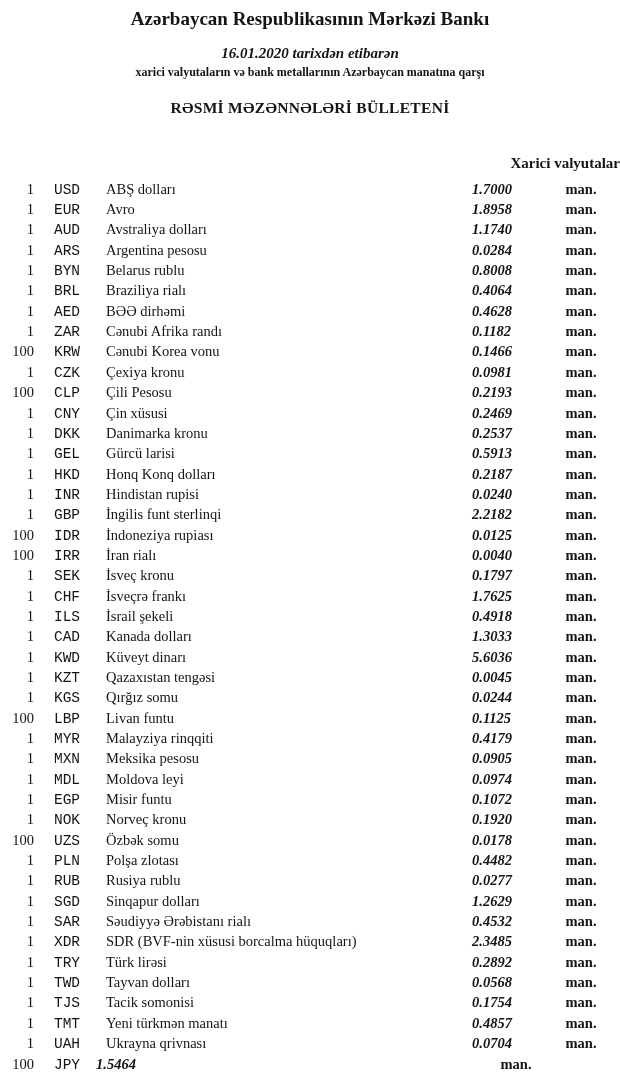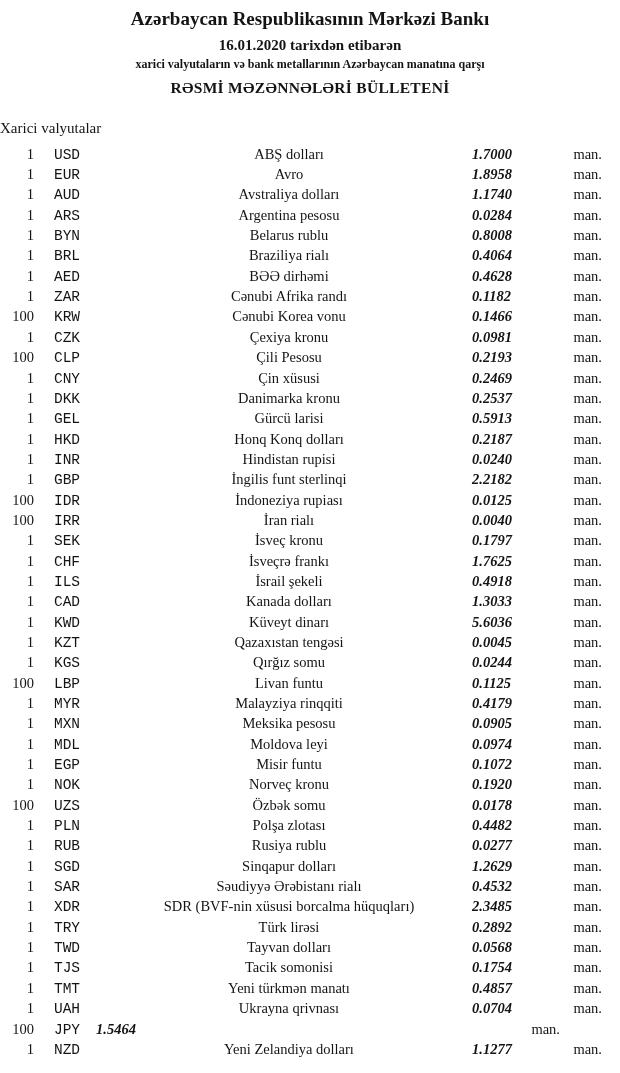--- a/index.html
+++ b/index.html
@@ -23,41 +23,42 @@
     text-align: center;
   }
   .bank-name {
     font-size: 19px;
     font-weight: bold;
     line-height: 1.25;
   }
   .date-line {
     font-size: 15px;
     font-weight: bold;
-    margin-top: 5px;
+    margin-top: 13px;
     line-height: 1.2;
+    font-style: italic;
   }
   .subtitle-line {
     font-size: 12px;
     font-weight: bold;
     margin-top: 3px;
     line-height: 1.2;
   }
   .bulletin-title {
     font-size: 15.5px;
     font-weight: bold;
-    margin-top: 8px;
+    margin-top: 20px;
     letter-spacing: 0.3px;
     line-height: 1.2;
   }
   .section-title {
-    text-align: left;
+    text-align: right;
     font-size: 15px;
-    font-weight: normal;
-    margin-top: 22px;
+    font-weight: bold;
+    margin-top: 37px;
     margin-bottom: 7px;
   }
   .rates-table {
     width: 620px;
     box-sizing: border-box;
   }
   .rate-row {
     display: grid;
     grid-template-columns: 36px 58px 1fr 88px 42px;
     align-items: baseline;
@@ -69,32 +70,33 @@
   }
   .rate-row .qty {
     text-align: right;
     padding-right: 4px;
   }
   .rate-row .code {
     text-align: center;
     font-family: Liberation Mono, monospace;
   }
   .rate-row .name {
-    text-align: center;
+    text-align: left;
     padding-left: 10px;
     white-space: nowrap;
     overflow: hidden;
   }
   .rate-row .rate {
     text-align: left;
     font-weight: bold;
     font-style: italic;
   }
   .rate-row .unit {
-    text-align: right;
+    text-align: center;
+    font-weight: bold;
   }
 </style>
 </head>
 <body>
 
 <div class="page">
   <div class="doc-header">
     <div class="bank-name">Azərbaycan Respublikasının Mərkəzi Bankı</div>
     <div class="date-line">16.01.2020 tarixdən etibarən</div>
     <div class="subtitle-line">xarici valyutaların və bank metallarının Azərbaycan manatına qarşı</div>

